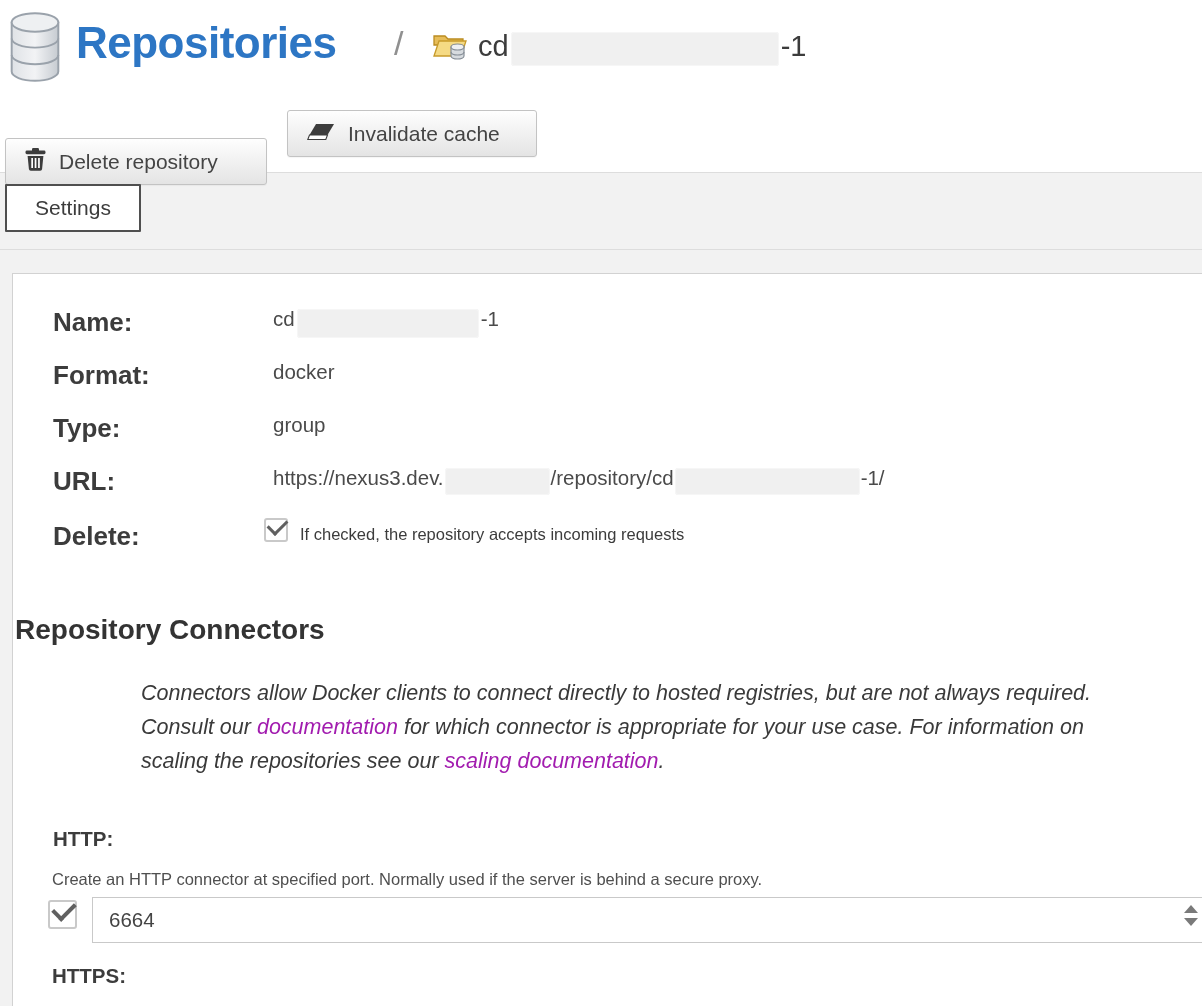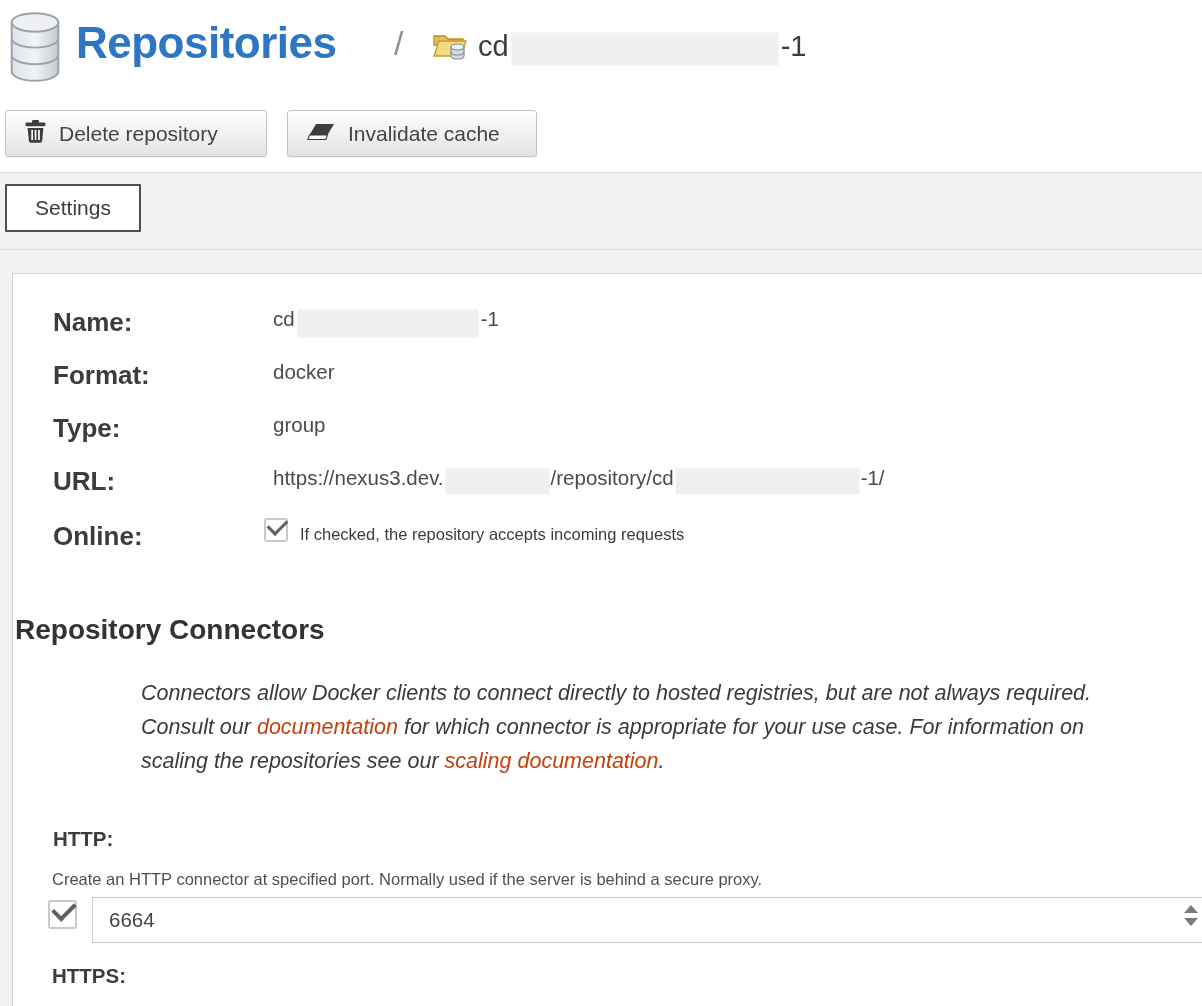--- a/index.html
+++ b/index.html
@@ -21,41 +21,41 @@
   .redact.r-url1{width:105px;height:27px;margin:2px 1px 0 1px;}
   .redact.r-url2{width:185px;height:27px;margin:2px 1px 0 1px;}
   .icon-db{position:absolute;left:8px;top:12px;}
   .icon-folder{position:absolute;left:432px;top:30px;}
   
   .btn{
     position:absolute;top:110px;height:47px;box-sizing:border-box;border:1px solid #c3c3c3;border-radius:3px;
     background:linear-gradient(#fefefe,#e4e4e4);display:flex;align-items:center;gap:13px;padding-left:19px;
     font-size:21px;color:#444;cursor:pointer;box-shadow:0 1px 1px rgba(0,0,0,0.04);
   }
-  .btn-delete{left:5px;width:262px;}
+  .btn-delete{left:5px;width:262px;margin-top:28px;}
   .btn-invalidate{left:287px;width:250px;}
   
   .tab-settings{
     position:absolute;left:5px;top:184px;width:136px;height:48px;background:#fff;border:2px solid #4f4f4f;border-radius:1px;
     display:flex;align-items:center;justify-content:center;font-size:21px;color:#3c3c3c;box-sizing:border-box;cursor:pointer;
   }
   
   .flabel{position:absolute;left:53px;font-size:26px;font-weight:700;color:#3c3c3c;}
   .fvalue{position:absolute;left:273px;font-size:20.5px;color:#4a4a4a;display:flex;align-items:flex-start;white-space:nowrap;}
   .row-name{top:307px;} .row-format{top:360px;} .row-type{top:413px;} .row-url{top:466px;} .row-online{top:521px;}
   
   .cb{position:absolute;background:#fff;border:2px solid #c9c9c9;border-radius:3px;box-sizing:border-box;cursor:pointer;}
   .cb .check{position:absolute;border-left:4px solid #606060;border-bottom:4px solid #606060;transform:rotate(-45deg);}
   .cb-online{left:264px;top:518px;width:24px;height:24px;}
   .cb-online .check{left:2px;top:-1px;width:16px;height:9px;border-left-width:3px;border-bottom-width:3px;}
   .online-help{position:absolute;left:300px;top:525px;font-size:16.5px;color:#3c3c3c;}
   
   .sec-heading{position:absolute;left:15px;top:614px;font-size:28px;font-weight:700;color:#333;}
   .intro{position:absolute;left:141px;top:676px;width:952px;font-size:21.5px;font-style:italic;color:#3a3a3a;line-height:34px;}
-  .intro a{color:#c2410c;text-decoration:none;cursor:pointer;}
+  .intro a{color:#a21caf;text-decoration:none;cursor:pointer;}
   .http-label{position:absolute;left:53px;top:827px;font-size:20.5px;font-weight:700;color:#3c3c3c;}
   .http-help{position:absolute;left:52px;top:870px;font-size:16.5px;color:#4f4f4f;}
   .cb-http{left:48px;top:900px;width:29px;height:29px;}
   .cb-http .check{left:3px;top:0px;width:18px;height:10px;}
   .port-input{
     position:absolute;left:92px;top:897px;width:1118px;height:46px;box-sizing:border-box;border:1px solid #c9c9c9;background:#fff;
     font-family:"Liberation Sans","DejaVu Sans",sans-serif;font-size:20.5px;color:#444;padding:0 0 0 16px;outline:none;
   }
   .spinner{position:absolute;left:1184px;top:905px;width:16px;height:30px;cursor:pointer;}
   .spin-up{width:0;height:0;border-left:7px solid transparent;border-right:7px solid transparent;border-bottom:8px solid #7a7a7a;margin-bottom:5px;}
@@ -147,21 +147,21 @@
 
   <div class="flabel row-url">URL:</div>
   <div class="fvalue row-url">
     <span>https://nexus3.dev.</span>
       <span class="redact r-url1"></span>
       <span>/repository/cd</span>
       <span class="redact r-url2"></span>
       <span>-1/</span>
   </div>
 
-  <div class="flabel row-online">Online:</div>
+  <div class="flabel row-online">Delete:</div>
   <div class="cb cb-online">
       <i class="check"></i>
     </div>
   <div class="online-help">If checked, the repository accepts incoming requests</div>
 
   <div class="sec-heading">Repository Connectors</div>
 
   <div class="intro"><span>Connectors allow Docker clients to connect directly to hosted registries, but are not always required. Consult our </span><a>documentation</a><span> for which connector is appropriate for your use case. For information on scaling the repositories see our </span><a>scaling documentation</a><span>.</span></div>
 
   <div class="http-label">HTTP:</div>

